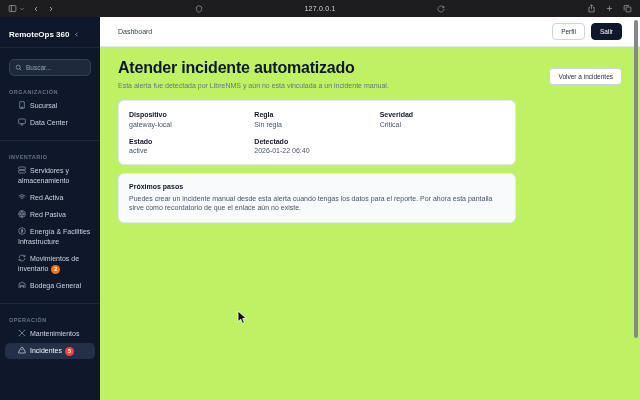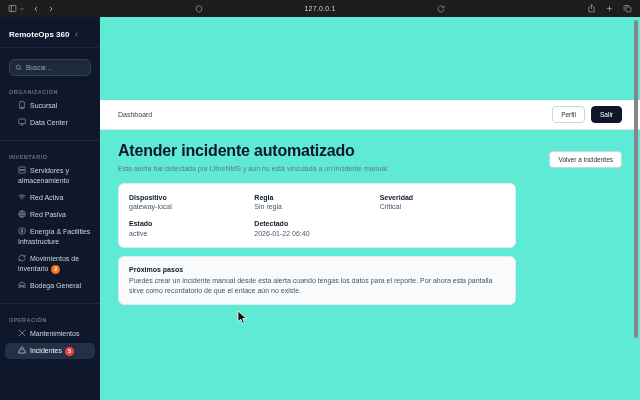--- a/index.html
+++ b/index.html
@@ -31,21 +31,21 @@
   .sb-search input::placeholder { color:#94a3b8; }
   .sb-section-label { margin:13px 9px 3px; font-size:5.5px; font-weight:bold; letter-spacing:.09em; color:#64748b; }
   .sb-divider { border-top:1px solid rgba(255,255,255,.07); margin:9px 0 0; }
   .nav-item { display:block; margin:1px 5px; padding:3px 4px 3px 13px; border-radius:5px; font-size:7px; line-height:10px; color:#cbd5e1; cursor:pointer; }
   .nav-item.active { background:#233047; color:#f1f5f9; }
   .nav-ico { vertical-align:-1px; margin-right:4px; color:#94a3b8; }
   .nav-item.active .nav-ico { color:#e2e8f0; }
   .badge { display:inline-block; min-width:9px; height:9px; line-height:9px; border-radius:999px; color:#fff; font-size:5.5px; font-weight:bold; text-align:center; padding:0 2px; margin-left:3px; vertical-align:0; }
 
   
-  .main { flex:1; display:flex; flex-direction:column; background:#5eead4; min-width:0;justify-content:center; }
+  .main { flex:1; display:flex; flex-direction:column; background:#bef264; min-width:0; }
   .topbar { height:30px; background:#fff; border-bottom:1px solid #e5e9ef; display:flex; align-items:center; padding:0 18px; }
   .breadcrumb { font-size:7px; color:#334155; font-weight:500; }
   .topbar-actions { margin-left:auto; display:flex; gap:6px; }
   .btn { font-family:"Liberation Sans",sans-serif; font-size:6.5px; border-radius:4px; padding:4px 8px; border:1px solid #cbd5e1; background:#fff; color:#1f2937; font-weight:500; cursor:pointer; }
   .btn-primary { background:#0f172a; border-color:#0f172a; color:#fff; }
 
   .content { padding:12px 18px; }
   .page-head { display:flex; align-items:flex-start; justify-content:space-between; }
   .page-title { font-size:16px; font-weight:bold; color:#0f172a; letter-spacing:-.2px; }
   .page-subtitle { margin-top:5px; font-size:7px; color:#64748b; }

